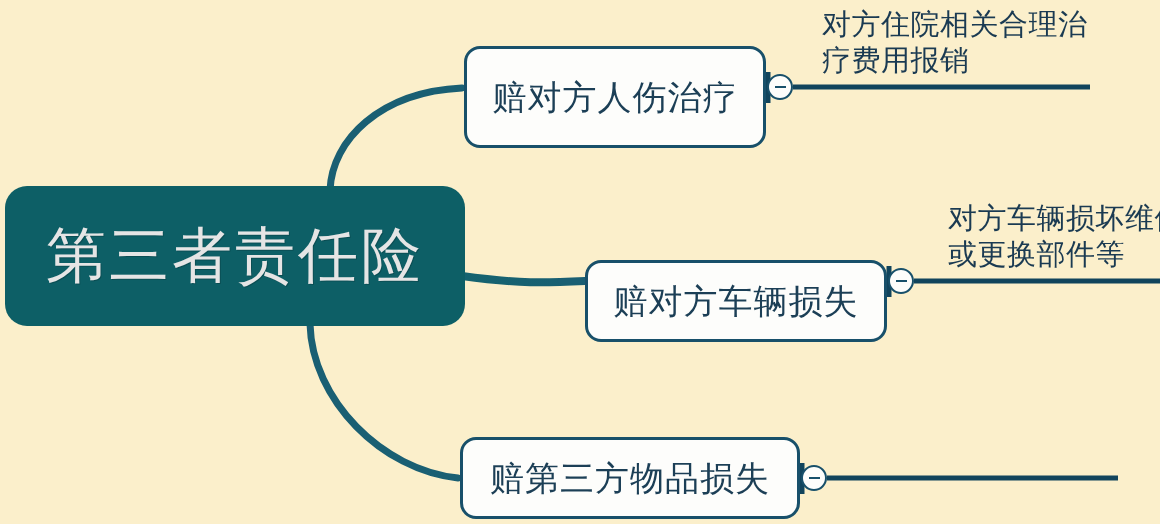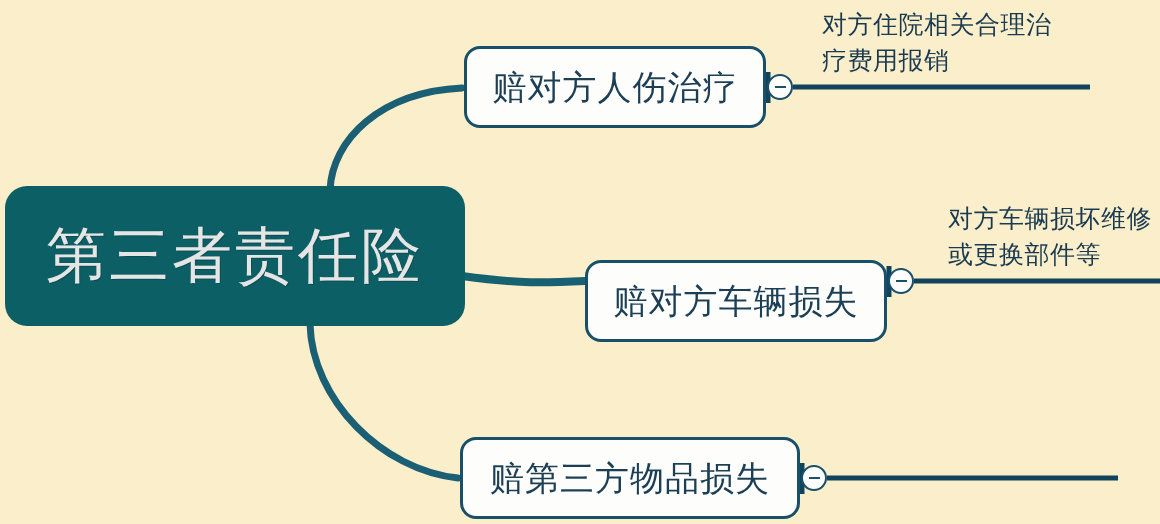--- a/index.html
+++ b/index.html
@@ -65,21 +65,21 @@
     align-items: center;
     justify-content: center;
   }
   .branch-label {
     color: #1c3f56;
     font-size: 34px;
     letter-spacing: 1px;
     white-space: nowrap;
     line-height: 1;
   }
-  #branch-0 { left: 464px; top: 46px;  width: 302px; height: 82px; }
+  #branch-0 { left: 464px; top: 46px;  width: 302px; height: 102px; }
   #branch-1 { left: 585px; top: 240px; width: 302px; height: 82px; margin-top: 20px; }
   #branch-2 { left: 460px; top: 437px; width: 340px; height: 82px; }
 
   
   .collapse-btn {
     position: absolute;
     width: 26px;
     height: 26px;
     border-radius: 50%;
     background: #fdfdfb;
@@ -98,21 +98,21 @@
   #collapse-0 { left: 767px; top: 74px; }
   #collapse-1 { left: 888px; top: 268px; }
   #collapse-2 { left: 801px; top: 465px; }
 
   
   .leaf {
     position: absolute;
   }
   .leaf-text {
     color: #1a3a52;
-    font-size: 25px;
+    font-size: 29px;
     line-height: 36px;
     letter-spacing: 0.5px;
     white-space: pre-line;
   }
   #leaf-0 { left: 822px; top: 6px;   width: 290px; }
   #leaf-1 { left: 948px; top: 200px; width: 250px; }
   #leaf-2 { left: 862px; top: 396px; width: 280px; }
 </style>
 </head>
 <body>

